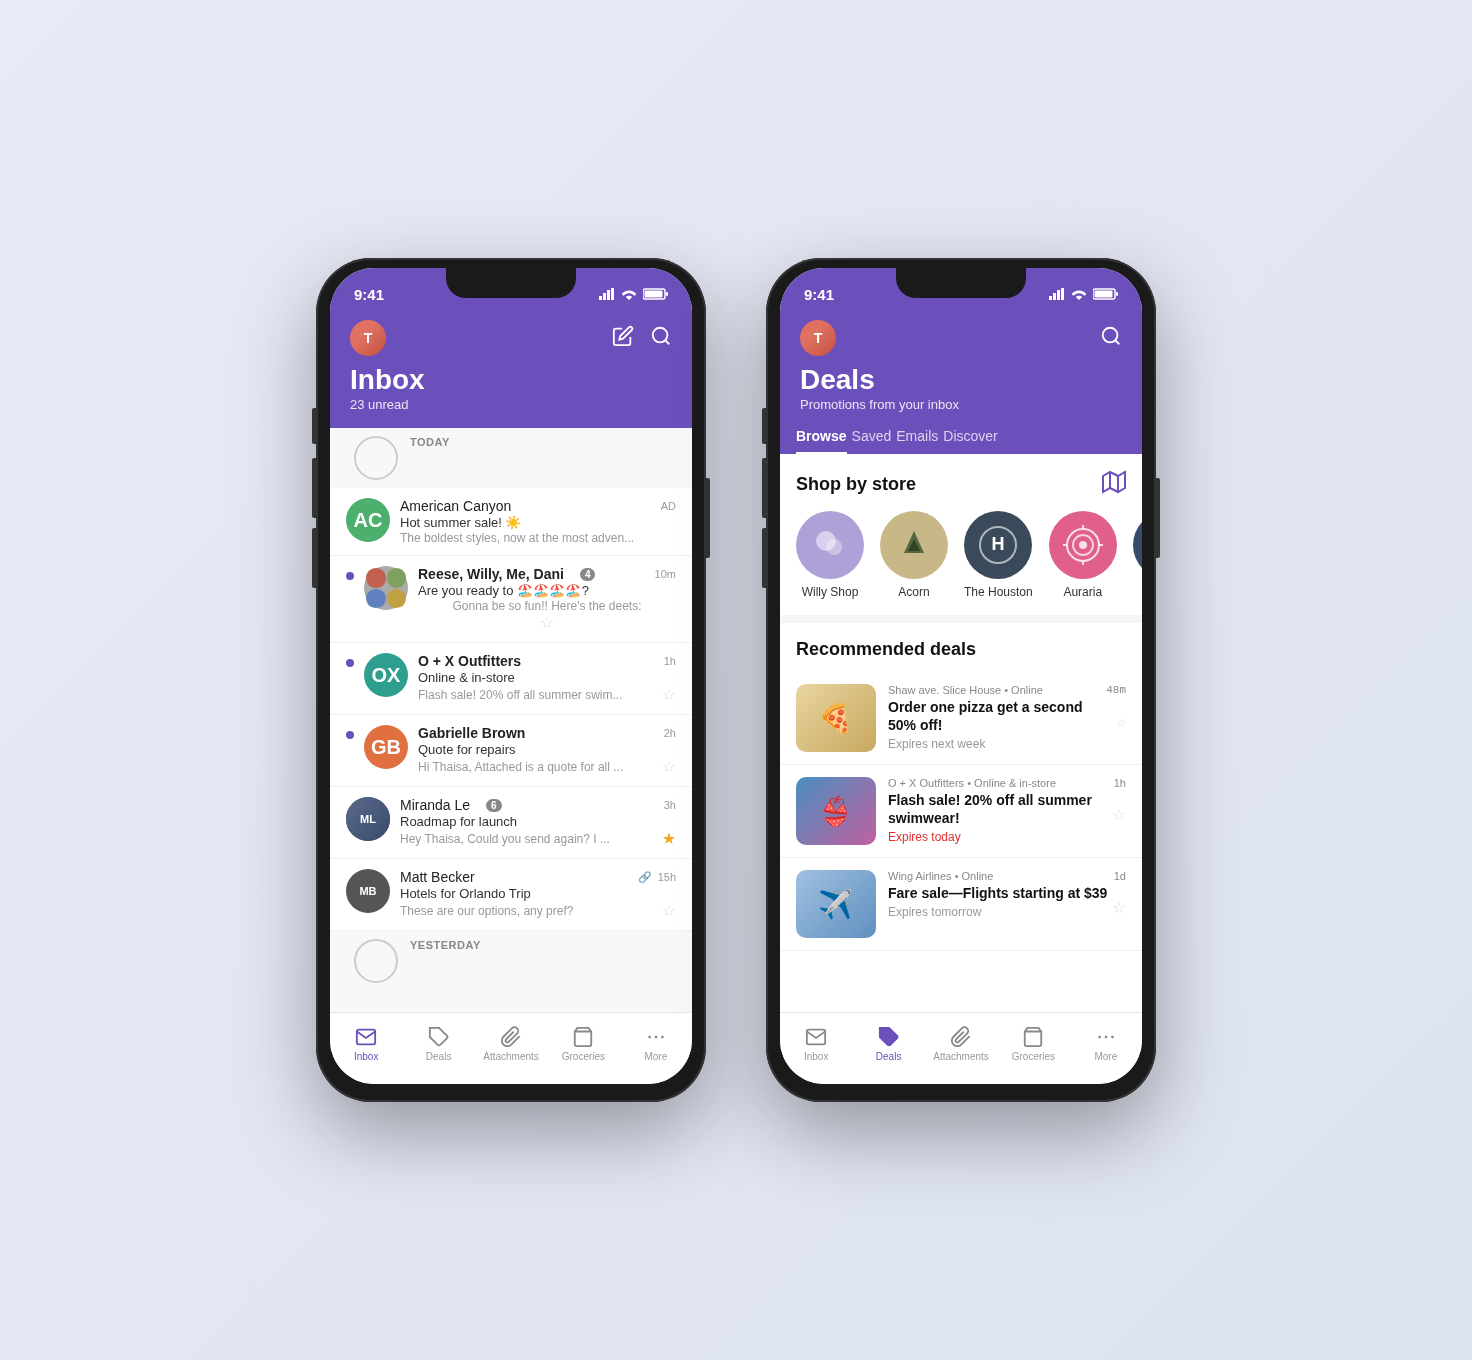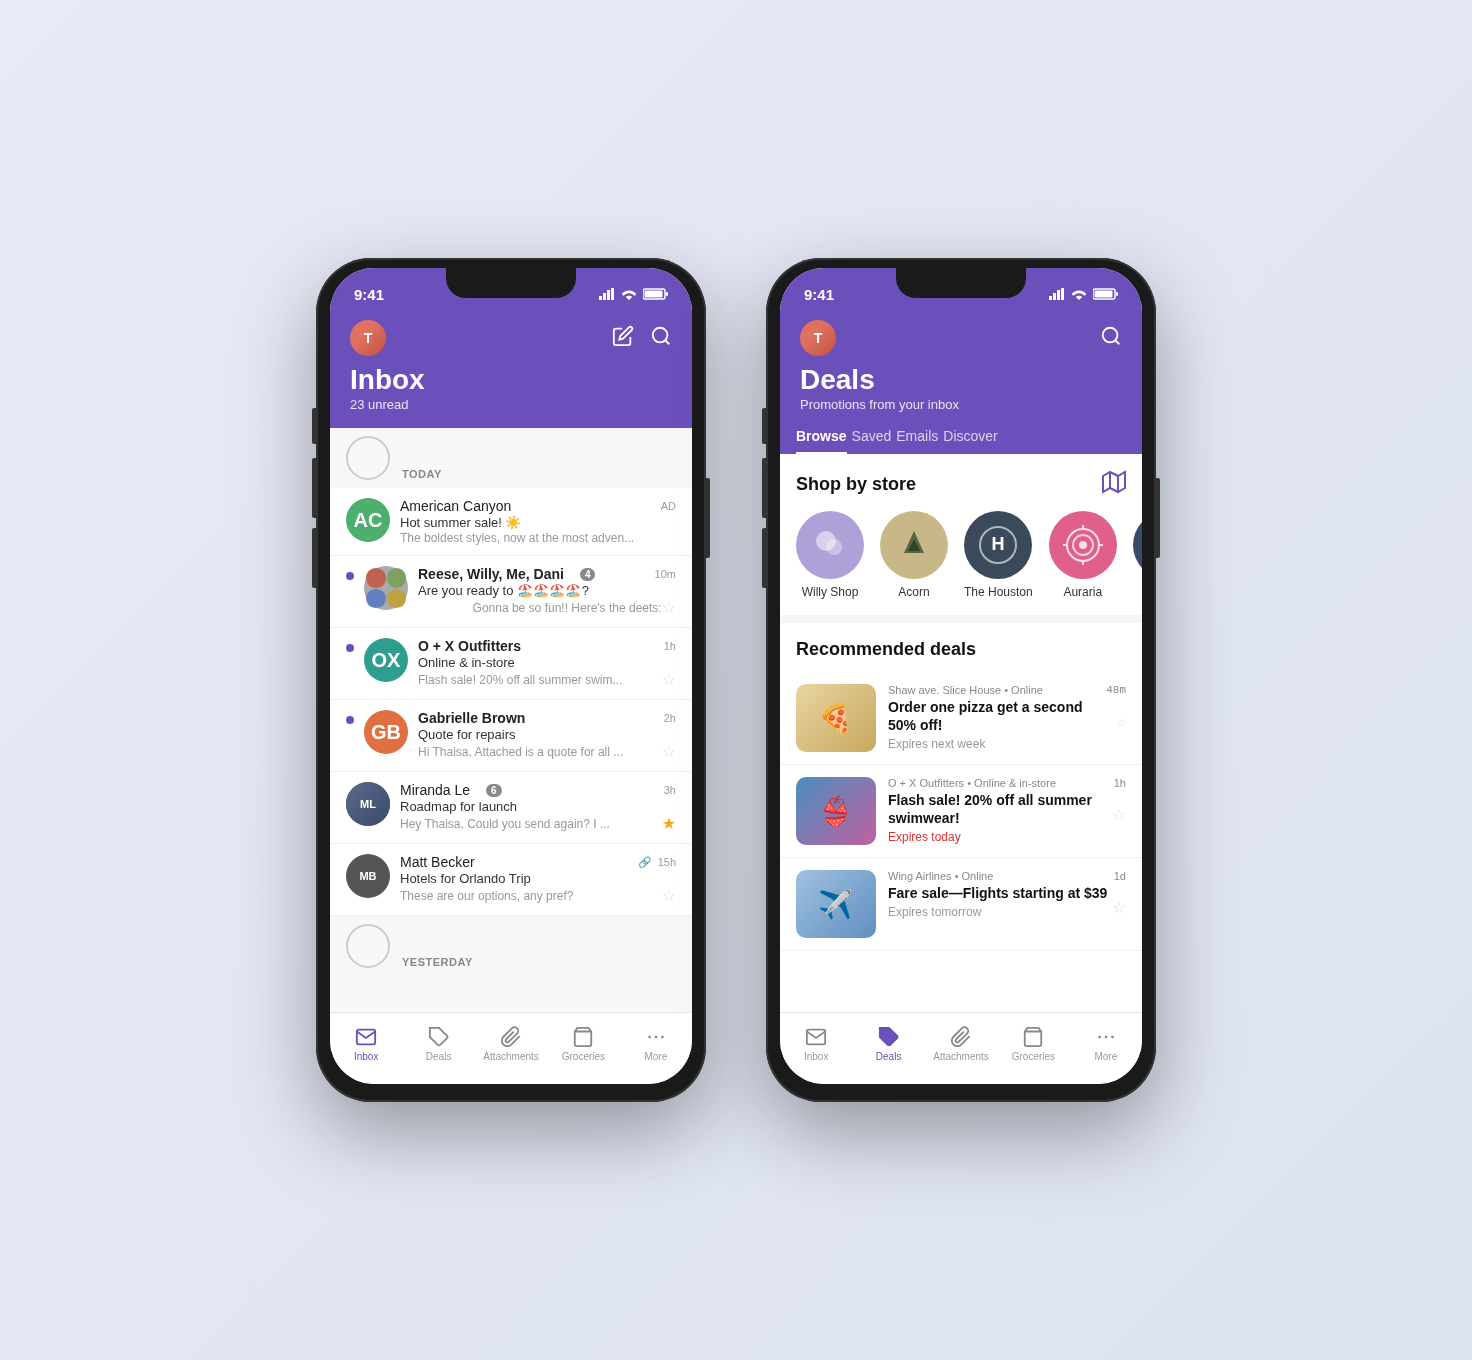--- a/index.html
+++ b/index.html
@@ -167,22 +167,22 @@
     }
     .tab-label.active { color: #6b4fbb; }
     
     .email-list {
       overflow-y: auto;
       height: calc(816px - 44px - 90px - 72px);
       background: #f8f8fa;
     }
     .section-label {
       display: flex;
-      align-items: flex-end;
-      padding: 8px 16px;
+      align-items: flex-start;
+      padding: 8px 24px;
       gap: 12px;
     }
     .section-circle {
       width: 44px; height: 44px;
       border-radius: 50%;
       border: 2px solid #ccc;
       flex-shrink: 0;
     }
     .section-text {
       font-size: 11px;
@@ -416,21 +416,21 @@
         </div>
         <div class="email-content">
           <div class="email-top">
             <div class="email-meta">
               <span class="sender-name">Reese, Willy, Me, Dani</span>
               <span class="badge">4</span>
             </div>
             <span class="email-time">10m</span>
           </div>
           <div class="email-subject">Are you ready to 🏖️🏖️🏖️🏖️?</div>
-          <div style="display:flex;justify-content:flex-end;align-items:center;">
+          <div style="display:flex;justify-content:flex-start;align-items:center;flex-direction:column;">
             <div class="email-preview">Gonna be so fun!! Here's the deets:</div>
             <span class="star-icon">☆</span>
           </div>
         </div>
       </div>
 
       <div class="email-item unread">
         <div class="unread-dot"></div>
         <div class="email-avatar" style="background:#2e9e8e;">OX</div>
         <div class="email-content">

